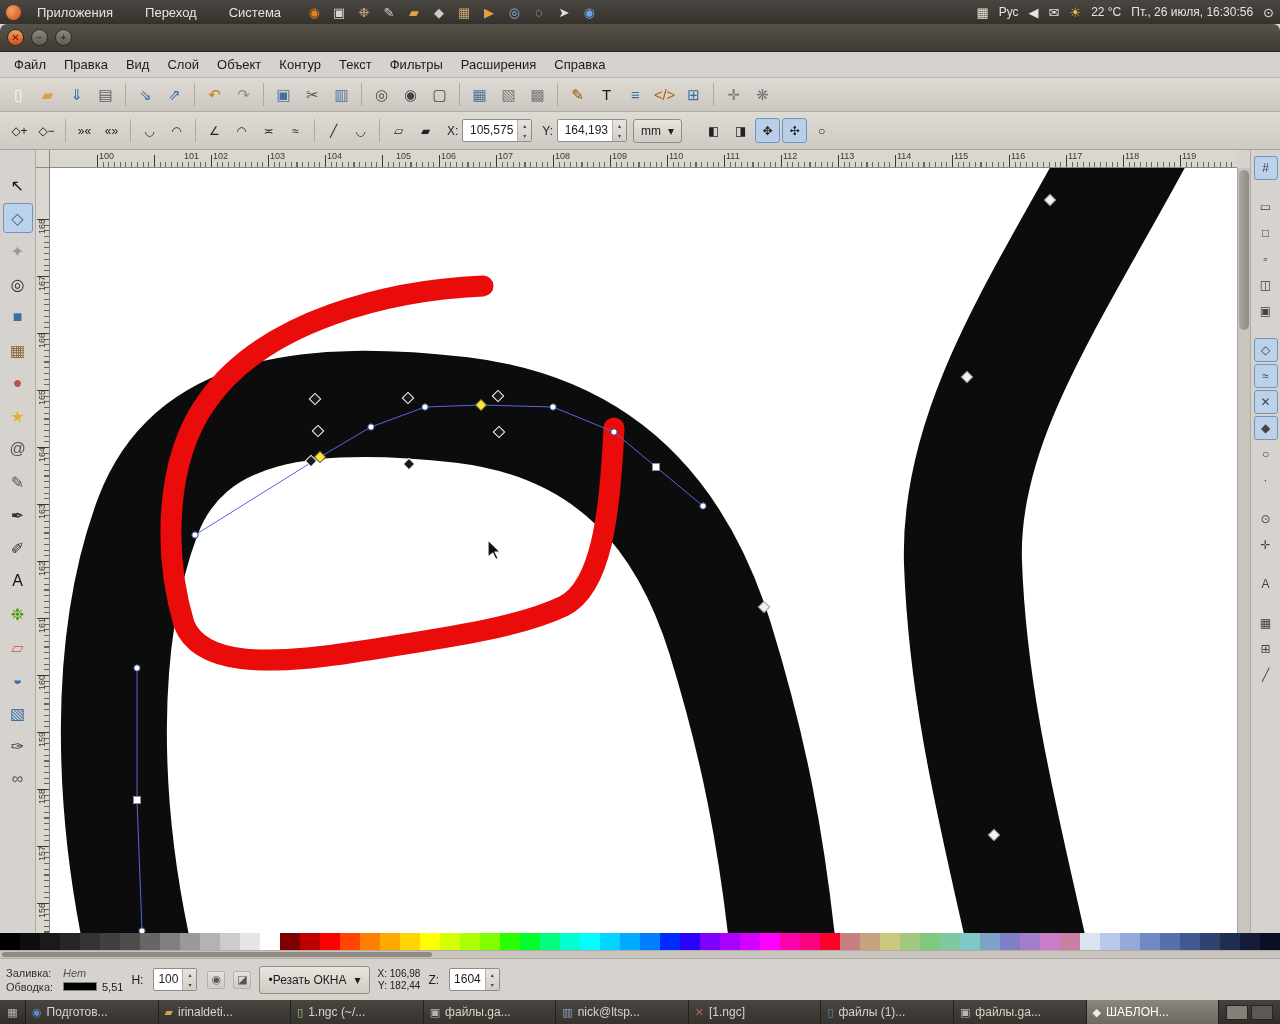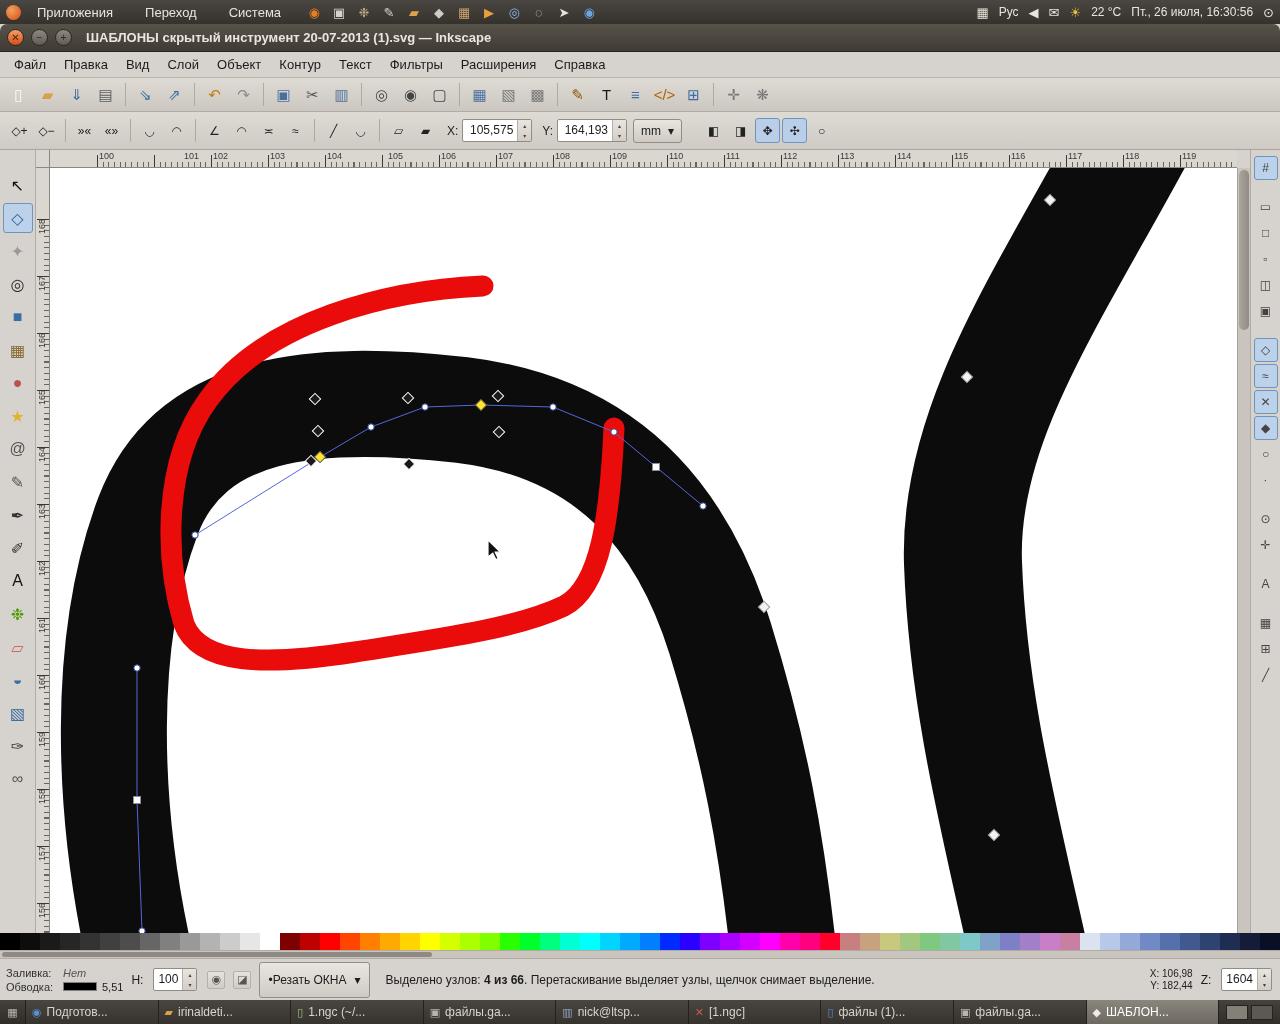--- a/index.html
+++ b/index.html
@@ -61,21 +61,21 @@
 #palette-scroll{position:absolute;top:950px;left:0;width:1280px;height:8px;background:#c9c5be;border-top:1px solid #b0aca5}
 #palette-scroll .thumb{position:absolute;left:2px;top:1px;width:430px;height:5px;background:#8f8b84;border-radius:3px}
 
 #statusbar{position:absolute;top:958px;left:0;width:1280px;height:42px;background:#d6d2cd;border-top:1px solid #b0aca5;display:flex;align-items:center;gap:8px;padding:0 6px;font-size:12px;color:#1c1c1c}
 #fs-block{font-size:11px;line-height:14px}
 .fs-row{display:flex;align-items:center;gap:5px}
 .fs-label{width:52px;color:#333}
 #fill-none{font-style:italic;color:#555}
 #stroke-swatch{width:34px;height:9px;background:#000;border:1px solid #808080}
 .mini-btn{width:18px;height:18px;display:flex;align-items:center;justify-content:center;font-size:11px;color:#555;border:1px solid #b5b1aa;border-radius:2px;background:linear-gradient(#e6e2dc,#d0ccc5)}
-#layer-select{display:inline-flex;align-items:center;gap:8px;height:36px;padding:0 8px;border:1px solid #918d86;border-radius:3px;background:linear-gradient(#e9e5df,#cfcbc4);font-size:12px}
+#layer-select{display:inline-flex;align-items:center;gap:8px;height:28px;padding:0 8px;border:1px solid #918d86;border-radius:3px;background:linear-gradient(#e9e5df,#cfcbc4);font-size:12px}
 #status-message{flex:1;padding-left:8px;white-space:nowrap;overflow:hidden}
 #status-message b{font-weight:bold}
 #coords{font-size:10px;line-height:12px;text-align:right;color:#222;white-space:nowrap}
 
 #taskbar{position:absolute;bottom:0;left:0;width:1280px;height:24px;background:linear-gradient(#45413c,#302c28);display:flex;align-items:stretch;color:#d8d4cc;font-size:12px;z-index:40}
 #show-desktop{width:26px;display:flex;align-items:center;justify-content:center;border-right:1px solid #201d1a;color:#b8b4ac;font-size:11px}
 .task{flex:1;max-width:133px;display:flex;align-items:center;gap:5px;padding:0 6px;border-right:1px solid #23201d;background:linear-gradient(#49453f,#36322d);overflow:hidden;white-space:nowrap}
 .task.active{background:linear-gradient(#8b867d,#6d6860);color:#fff}
 .task .ticon{font-size:11px;flex:none}
 #workspaces{margin-left:auto;display:flex;align-items:center;gap:3px;padding:0 7px}
@@ -116,21 +116,20 @@
     <span>22 °C</span>
     <span>Пт., 26 июля, 16:30:56</span>
     <span class="picon">⊙</span>
   </span>
 </div>
 
 <div id="titlebar">
   <span class="wbtn close">✕</span>
   <span class="wbtn">−</span>
   <span class="wbtn">+</span>
-  <span id="window-title">ШАБЛОНЫ скрытый инструмент 20-07-2013 (1).svg — Inkscape</span>
 </div>
 
 <div id="menubar">
     <span class="menu-item">Файл</span>
     <span class="menu-item">Правка</span>
     <span class="menu-item">Вид</span>
     <span class="menu-item">Слой</span>
     <span class="menu-item">Объект</span>
     <span class="menu-item">Контур</span>
     <span class="menu-item">Текст</span>
@@ -248,21 +247,21 @@
 <div id="ruler-corner"></div>
 <div id="hruler">
     <div class="minor"></div>
     <div class="major"></div>
     <div id="hruler-labels">
       <span class="hrnum" style="left: 47px;">100</span>
       <span class="hrnum" style="left: 104px; padding-left: 28px;">101</span>
       <span class="hrnum" style="left: 161px;">102</span>
       <span class="hrnum" style="left: 218px;">103</span>
       <span class="hrnum" style="left: 275px;">104</span>
-      <span class="hrnum" style="left: 336px; text-align: center;">105</span>
+      <span class="hrnum" style="left: 344px; text-align: center;">105</span>
       <span class="hrnum" style="left: 389px;">106</span>
       <span class="hrnum" style="left: 446px;">107</span>
       <span class="hrnum" style="left: 503px;">108</span>
       <span class="hrnum" style="left: 560px;">109</span>
       <span class="hrnum" style="left: 617px;">110</span>
       <span class="hrnum" style="left: 674px;">111</span>
       <span class="hrnum" style="left: 731px;">112</span>
       <span class="hrnum" style="left: 788px;">113</span>
       <span class="hrnum" style="left: 845px;">114</span>
       <span class="hrnum" style="left: 902px;">115</span>
@@ -443,21 +442,20 @@
         <span>▴</span>
         <span>▾</span>
       </span>
   </span>
   <span class="mini-btn">◉</span>
   <span class="mini-btn">◪</span>
   <span id="layer-select">
     <span>•Резать ОКНА</span>
     <span>▾</span>
   </span>
-  <span id="status-message"><span>Выделено узлов: </span><b>4 из 66</b><span>. Перетаскивание выделяет узлы, щелчок снимает выделение.</span></span>
   <div id="coords">
     <div><span>X:</span> <span>106,98</span></div>
     <div><span>Y:</span> <span>182,44</span></div>
   </div>
   <span>Z:</span>
   <span class="spin">
     <span class="spin-val narrow">1604</span>
     <span class="spin-btns">
         <span>▴</span>
         <span>▾</span>

